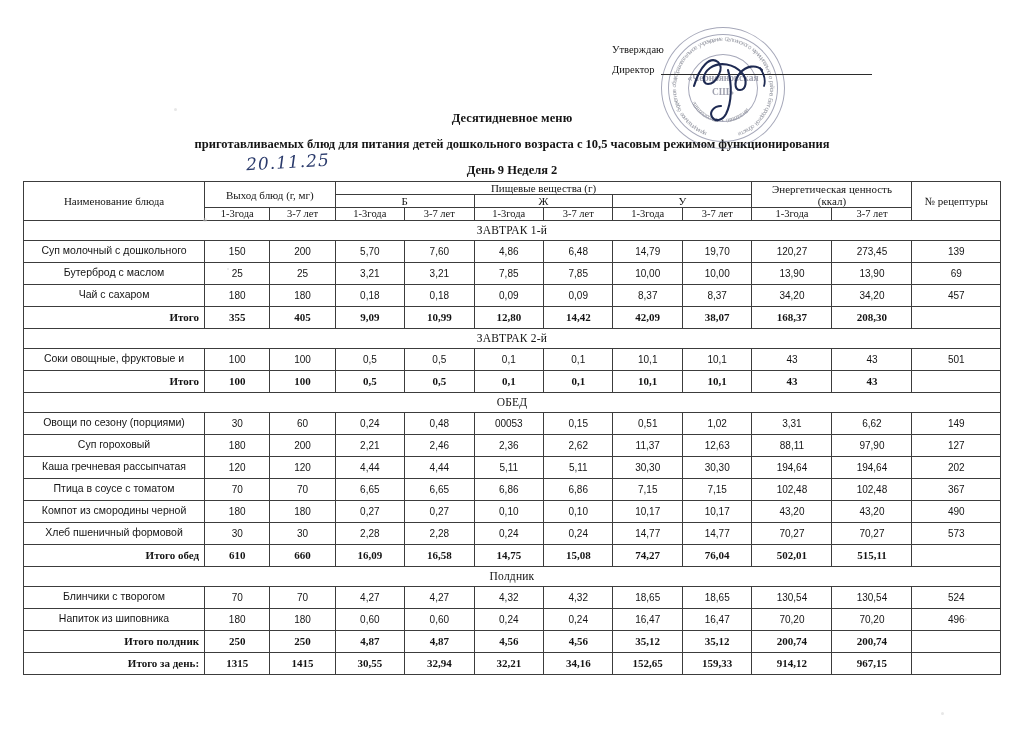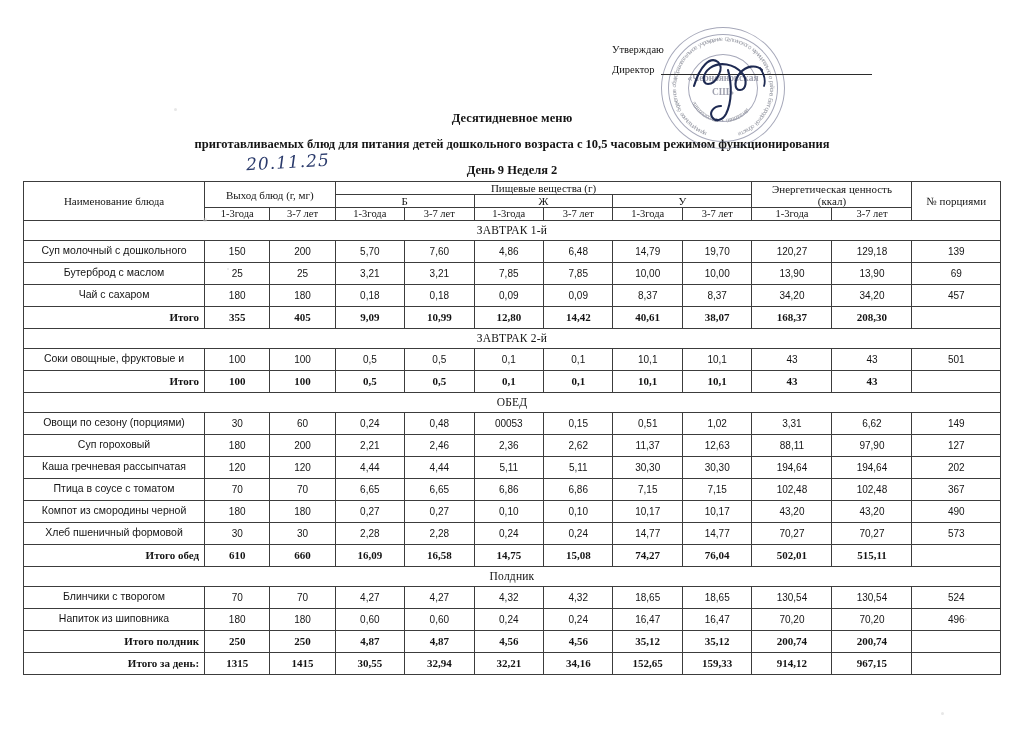--- a/index.html
+++ b/index.html
@@ -407,21 +407,21 @@
 
   <thead>
     <tr>
       <td class="hdr" rowspan="3">Наименование блюда</td>
       <td class="hdr" colspan="2" rowspan="2">Выход блюд (г, мг)</td>
       <td class="hdr" colspan="6">Пищевые вещества (г)</td>
       <td class="hdr" colspan="2" rowspan="2">
         <div>Энергетическая ценность</div>
         <div>(ккал)</div>
       </td>
-      <td class="hdr" rowspan="3">№ порциями</td>
+      <td class="hdr" rowspan="3">№ рецептуры</td>
     </tr>
     <tr>
       <td class="hdr" colspan="2">Б</td>
       <td class="hdr" colspan="2">Ж</td>
       <td class="hdr" colspan="2">У</td>
     </tr>
     <tr>
       <td class="hdr-sub">1-3года</td>
       <td class="hdr-sub">3-7 лет</td>
       <td class="hdr-sub">1-3года</td>
@@ -443,21 +443,21 @@
         <td class="dish">Суп молочный с дошкольного</td>
         <td>150</td>
         <td>200</td>
         <td>5,70</td>
         <td>7,60</td>
         <td>4,86</td>
         <td>6,48</td>
         <td>14,79</td>
         <td>19,70</td>
         <td>120,27</td>
-        <td>129,18</td>
+        <td>273,45</td>
         <td>139</td>
       </tr>
       <tr class="datarow">
         <td class="dish">Бутерброд с маслом</td>
         <td>25</td>
         <td>25</td>
         <td>3,21</td>
         <td>3,21</td>
         <td>7,85</td>
         <td>7,85</td>
@@ -482,21 +482,21 @@
         <td>457</td>
       </tr>
       <tr class="totalrow">
         <td class="dish">Итого</td>
         <td>355</td>
         <td>405</td>
         <td>9,09</td>
         <td>10,99</td>
         <td>12,80</td>
         <td>14,42</td>
-        <td>40,61</td>
+        <td>42,09</td>
         <td>38,07</td>
         <td>168,37</td>
         <td>208,30</td>
         <td></td>
       </tr>
       <tr>
         <td class="section" colspan="12">ЗАВТРАК 2-й</td>
       </tr>
       <tr class="datarow">
         <td class="dish">Соки овощные, фруктовые и</td>

